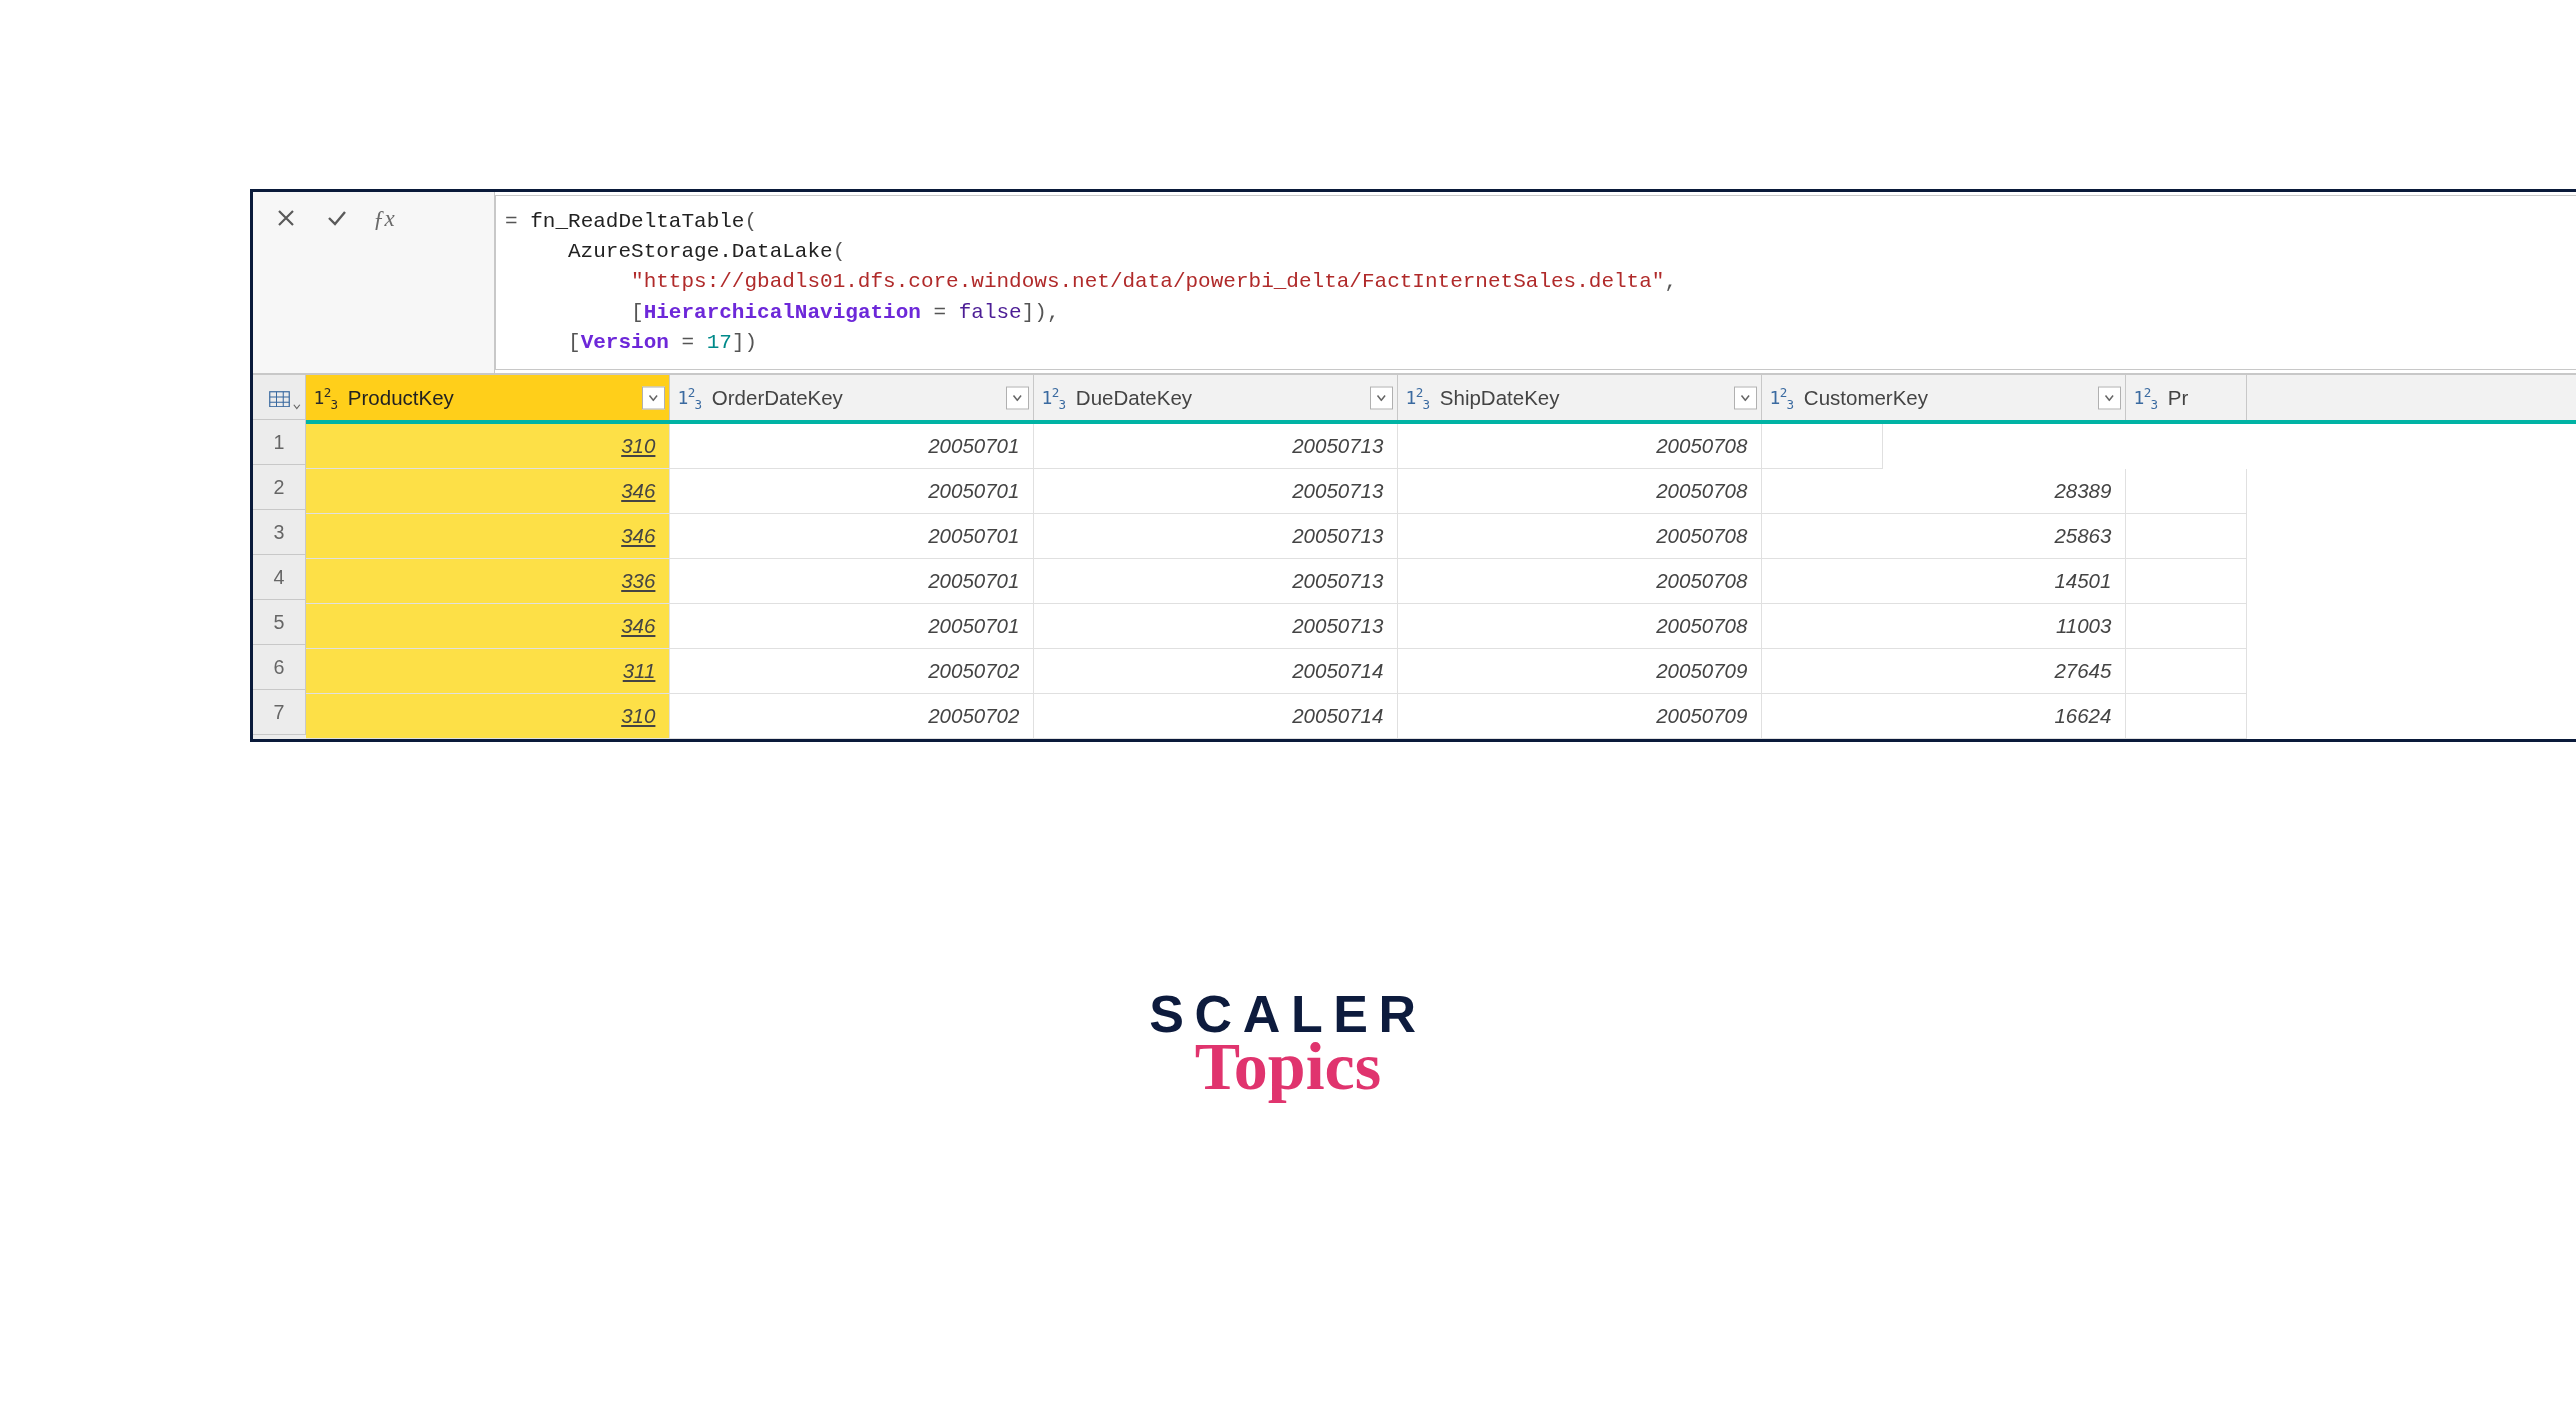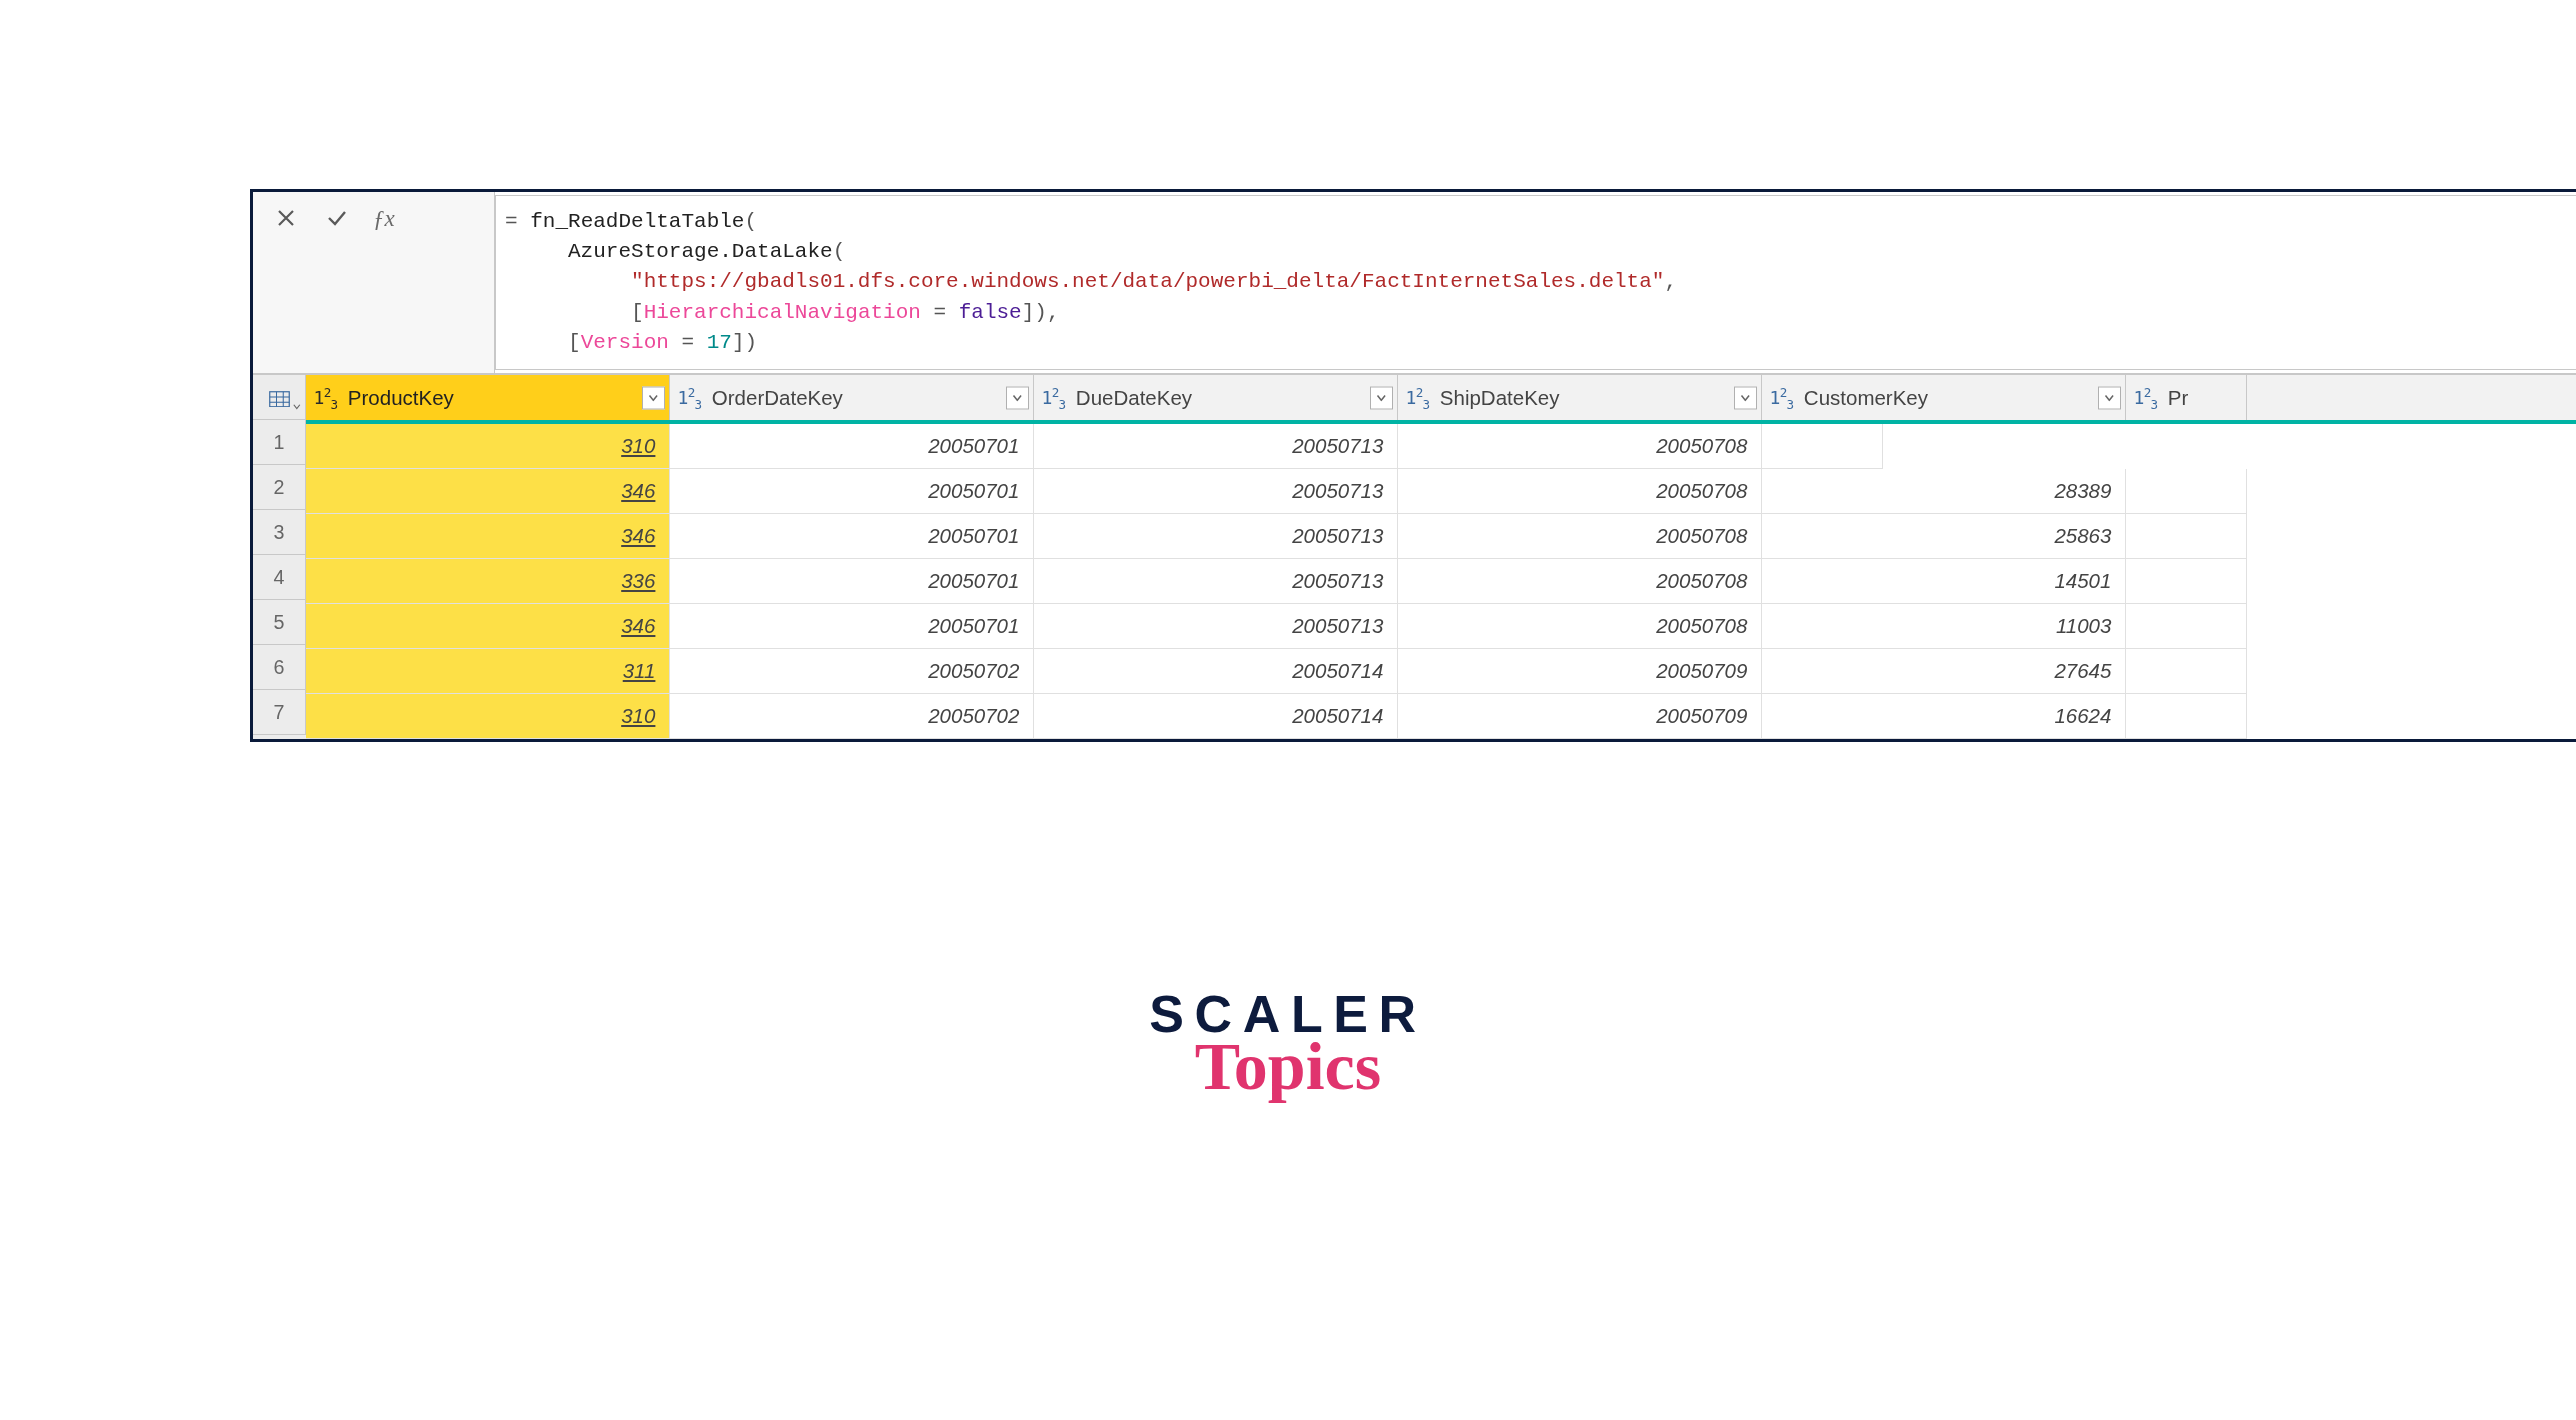--- a/index.html
+++ b/index.html
@@ -63,21 +63,21 @@
     font-size: 21px;
     line-height: 1.45;
     white-space: pre;
     overflow: hidden;
     border: 1.5px solid #c8c8c8;
     margin: 3px 3px 3px 0;
     color: #222;
   }
   .tok-fn { color: #222; }
   .tok-str { color: #b02a2a; }
-  .tok-key { color: #ec4899; }
+  .tok-key { color: #6d28d9; font-weight: bold; }
   .tok-kw  { color: #4c1d95; font-weight: 500; }
   .tok-num { color: #008a8a; }
   .tok-op  { color: #555; }
 
   .grid-wrap {
     display: flex;
     border-top: 0.8px solid #c8c8c8;
     overflow: hidden;
   }
   .rownum-col {

